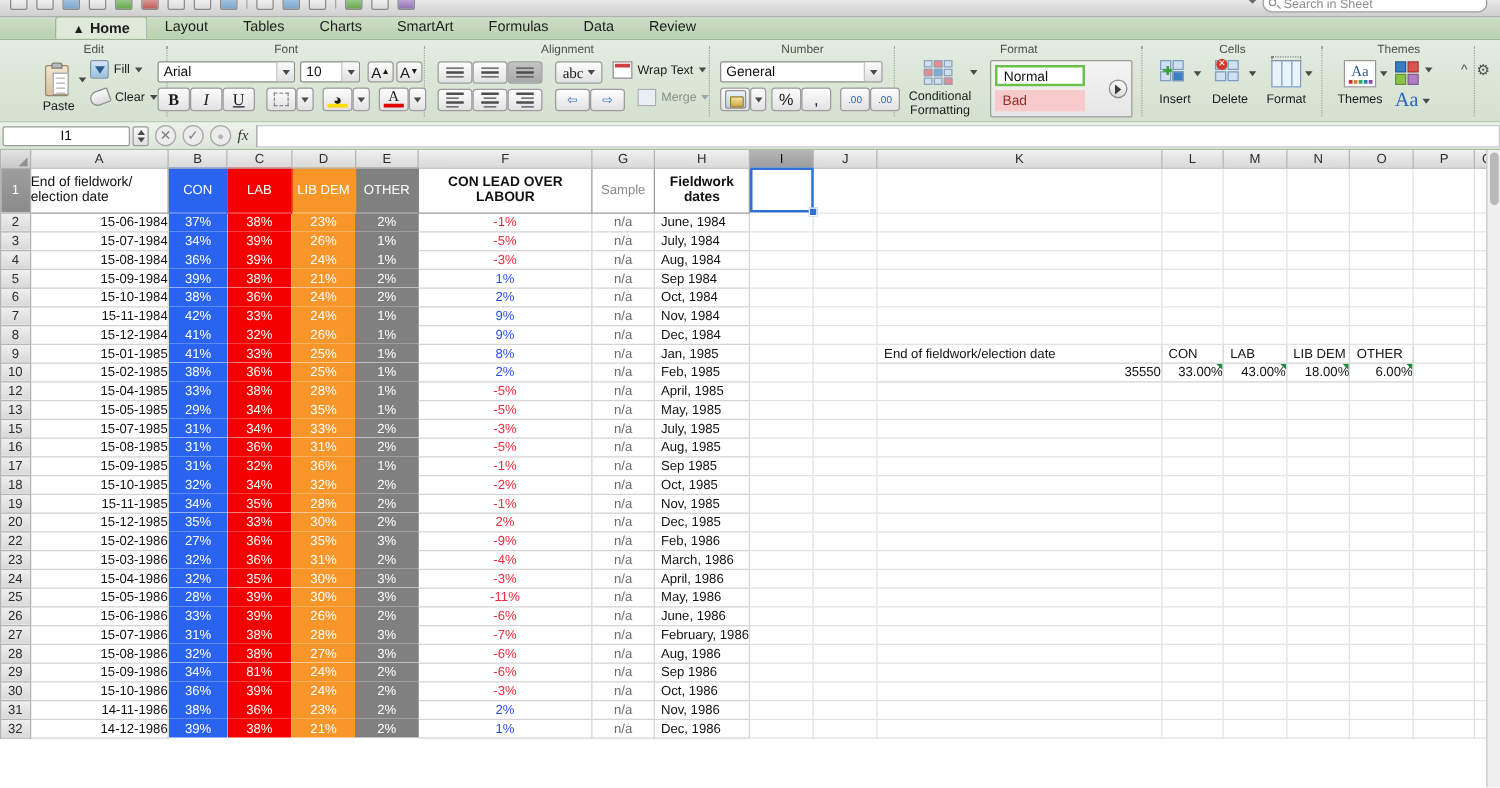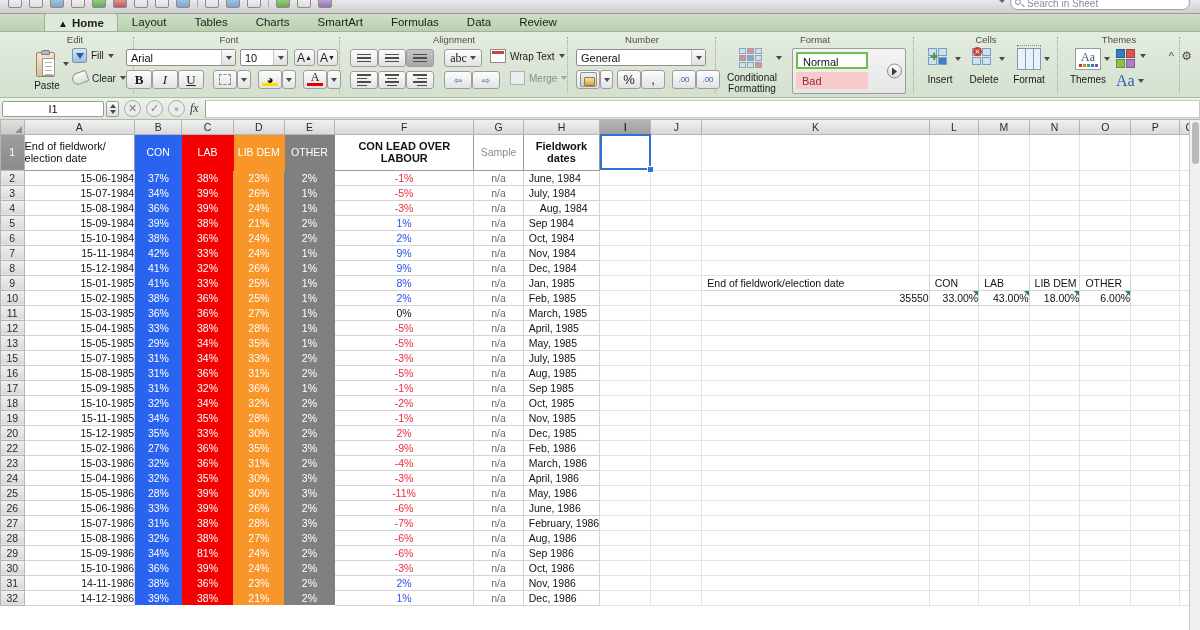--- a/index.html
+++ b/index.html
@@ -731,21 +731,21 @@
           </tr>
           <tr>
             <td class="rh">4</td>
             <td class="cell num">15-08-1984</td>
             <td class="cell party" style="background:#2a63f0;border-right:none;border-bottom:none;">36%</td>
             <td class="cell party" style="background:#f50000;border-right:none;border-bottom:none;">39%</td>
             <td class="cell party" style="background:#f8962a;border-right:none;border-bottom:none;">24%</td>
             <td class="cell party" style="background:#808080;border-right:none;border-bottom:none;">1%</td>
             <td class="cell neg">-3%</td>
             <td class="cell gray">n/a</td>
-            <td class="cell" style="padding-left:16px;margin-left:20px;">Aug, 1984</td>
+            <td class="cell" style="padding-left:5px;margin-left:20px;">Aug, 1984</td>
             <td class="cell blank"></td>
             <td class="cell blank"></td>
             <td class="cell blank"></td>
             <td class="cell blank"></td>
             <td class="cell blank"></td>
             <td class="cell blank"></td>
             <td class="cell blank"></td>
             <td class="cell blank"></td>
             <td class="cell blank"></td>
           </tr>
@@ -863,40 +863,20 @@
             <td class="cell blank"></td>
             <td class="cell num">35550</td>
             <td class="cell num cmt">33.00%</td>
             <td class="cell num cmt">43.00%</td>
             <td class="cell num cmt">18.00%</td>
             <td class="cell num cmt">6.00%</td>
             <td class="cell blank"></td>
             <td class="cell blank"></td>
           </tr>
           <tr>
-            <td class="rh">11</td>
-            <td class="cell num">15-03-1985</td>
-            <td class="cell party" style="background:#2a63f0;border-right:none;border-bottom:none;">36%</td>
-            <td class="cell party" style="background:#f50000;border-right:none;border-bottom:none;">36%</td>
-            <td class="cell party" style="background:#f8962a;border-right:none;border-bottom:none;">27%</td>
-            <td class="cell party" style="background:#808080;border-right:none;border-bottom:none;">1%</td>
-            <td class="cell zero">0%</td>
-            <td class="cell gray">n/a</td>
-            <td class="cell" style="padding-left:5px;">March, 1985</td>
-            <td class="cell blank"></td>
-            <td class="cell blank"></td>
-            <td class="cell blank"></td>
-            <td class="cell blank"></td>
-            <td class="cell blank"></td>
-            <td class="cell blank"></td>
-            <td class="cell blank"></td>
-            <td class="cell blank"></td>
-            <td class="cell blank"></td>
-          </tr>
-          <tr>
             <td class="rh">12</td>
             <td class="cell num">15-04-1985</td>
             <td class="cell party" style="background:#2a63f0;border-right:none;border-bottom:none;">33%</td>
             <td class="cell party" style="background:#f50000;border-right:none;border-bottom:none;">38%</td>
             <td class="cell party" style="background:#f8962a;border-right:none;border-bottom:none;">28%</td>
             <td class="cell party" style="background:#808080;border-right:none;border-bottom:none;">1%</td>
             <td class="cell neg">-5%</td>
             <td class="cell gray">n/a</td>
             <td class="cell" style="padding-left:5px;">April, 1985</td>
             <td class="cell blank"></td>

